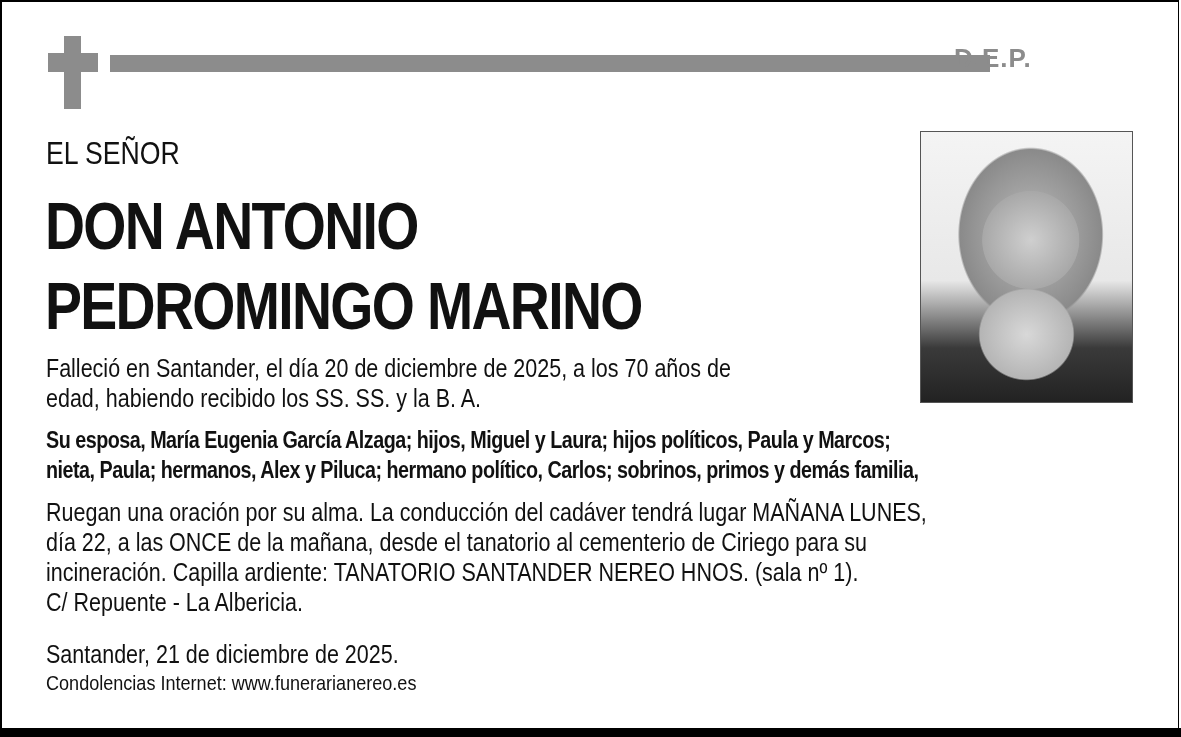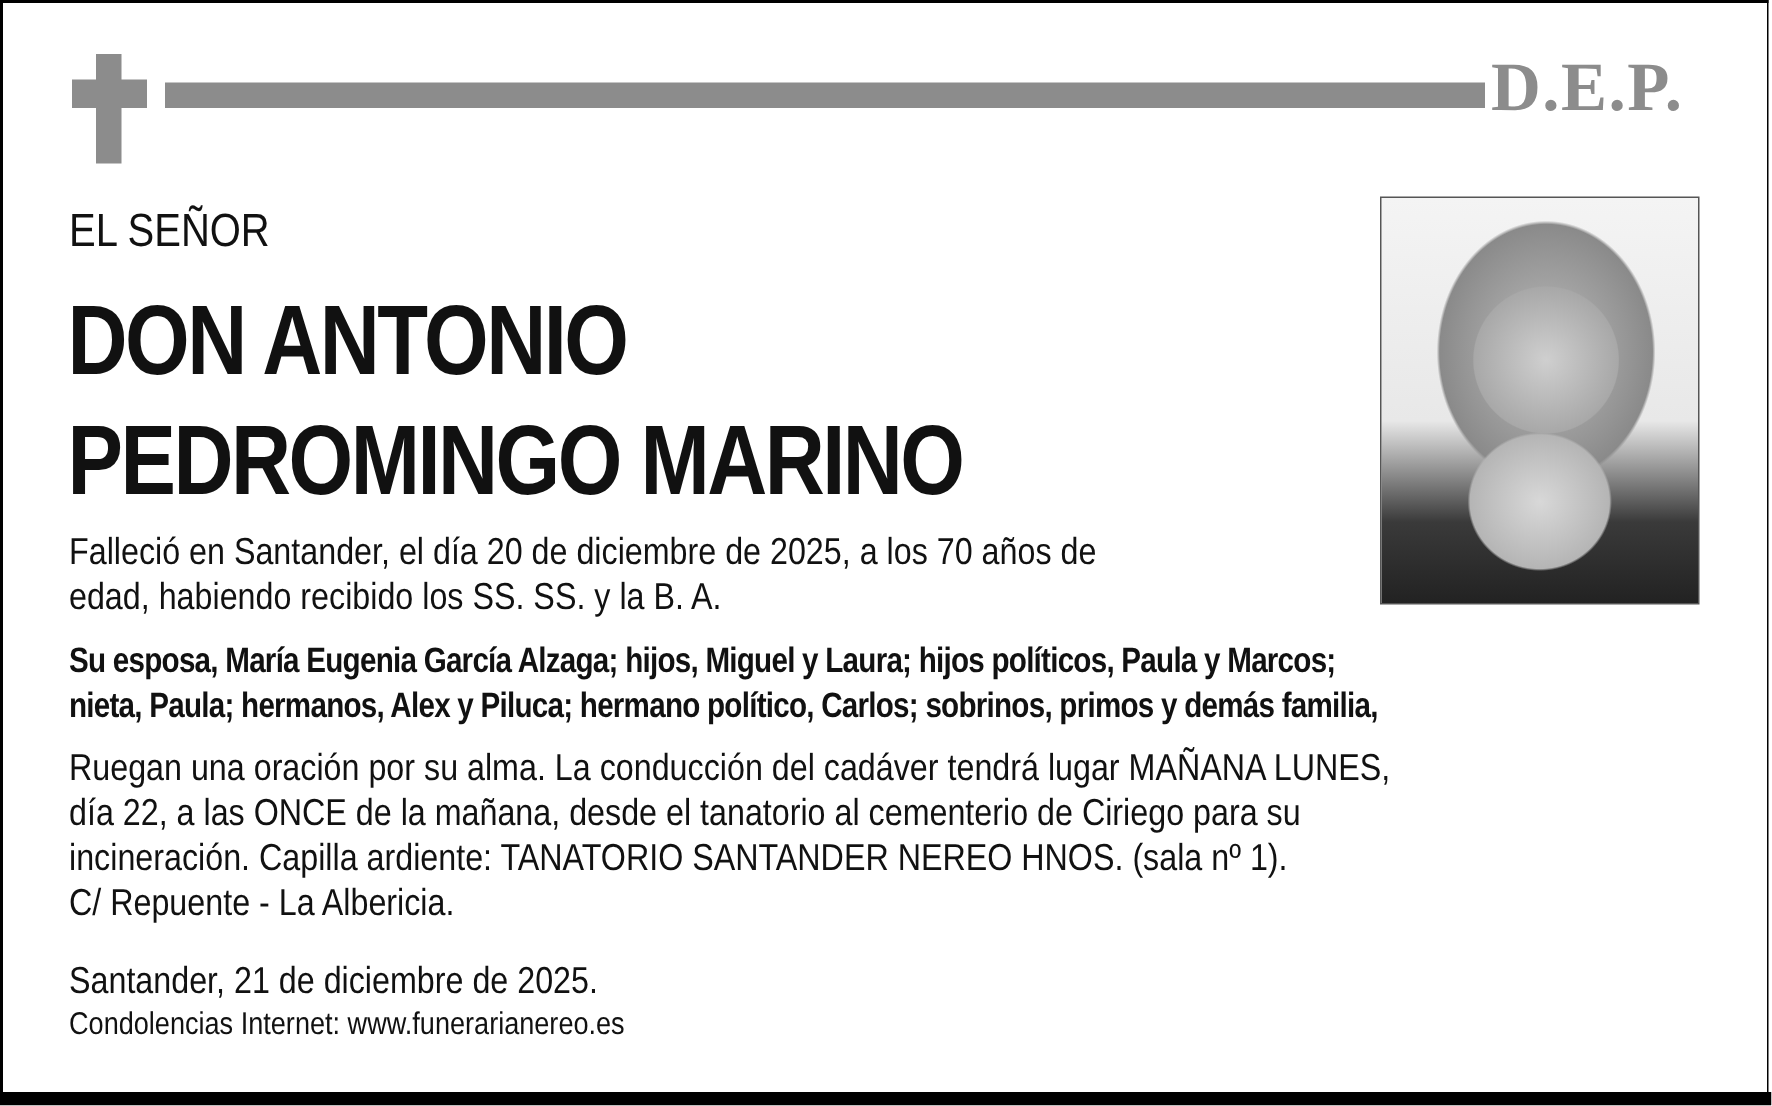--- a/index.html
+++ b/index.html
@@ -2,21 +2,21 @@
 <html><head>
 <meta charset="utf-8">
 <style>
   html, body { margin:0; padding:0; background:#fff; }
   body { width:1181px; height:737px; position:relative; overflow:hidden; font-family:"Liberation Sans", sans-serif; color:#111; }
   .frame { position:absolute; left:0; top:0; width:1179px; height:728px; border-left:2px solid #000; border-top:2px solid #000; border-right:1px solid #000; box-sizing:border-box; }
   .bottom-bar { position:absolute; left:0; top:728px; width:1181px; height:9px; background:#000; }
   .cross-v { position:absolute; left:64px; top:36px; width:17px; height:73px; background:#8c8c8c; }
   .cross-h { position:absolute; left:48px; top:53px; width:50px; height:19px; background:#8c8c8c; }
   .rule { position:absolute; left:110px; top:55px; width:880px; height:17px; background:#8c8c8c; }
-  .dep { position:absolute; left:994px; top:36px; font-size:46px; font-weight:bold; color:#8c8c8c; letter-spacing:1px; line-height:44px; font-family:Liberation Serif, serif; }
+  .dep { position:absolute; left:954px; top:36px; font-size:26px; font-weight:bold; color:#8c8c8c; letter-spacing:1px; line-height:44px; font-family:Liberation Sans, sans-serif; }
   .senor { position:absolute; left:46px; top:134px; font-size:31px; line-height:40px; transform:scaleX(0.86); transform-origin:left; }
   .name { position:absolute; left:45px; top:186px; font-size:66px; font-weight:bold; line-height:80px; letter-spacing:-2px; transform:scaleX(0.84); transform-origin:left; white-space:nowrap; }
   .photo { position:absolute; left:920px; top:131px; width:213px; height:272px; border:1px solid #555; box-sizing:border-box; overflow:hidden;
     background:
       radial-gradient(ellipse 38% 30% at 52% 40%, #cfcfcf 0%, #a8a8a8 60%, transparent 61%),
       radial-gradient(ellipse 40% 30% at 50% 75%, #d8d8d8 0%, #b5b5b5 55%, transparent 57%),
       radial-gradient(ellipse 48% 45% at 52% 38%, #bdbdbd 0%, #8a8a8a 70%, transparent 72%),
       linear-gradient(180deg, #f4f4f4 0%, #e8e8e8 55%, #3a3a3a 80%, #222 100%); }
   .para { position:absolute; left:46px; font-size:25px; line-height:30px; transform:scaleX(0.86); transform-origin:left; white-space:nowrap; }
   .p1 { top:353px; }

